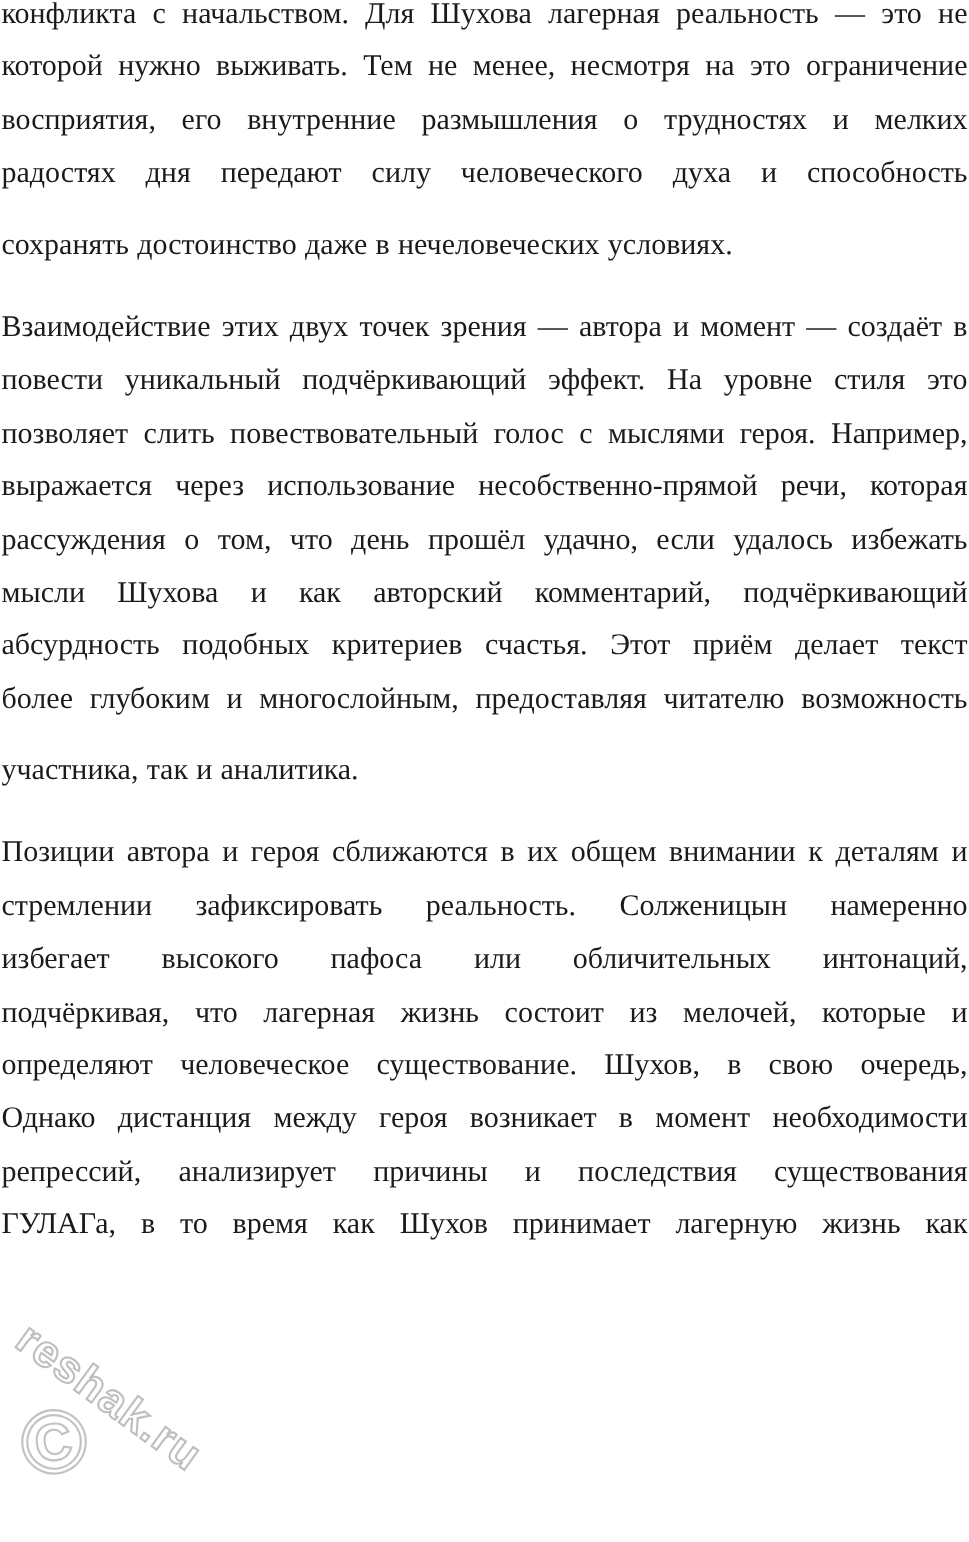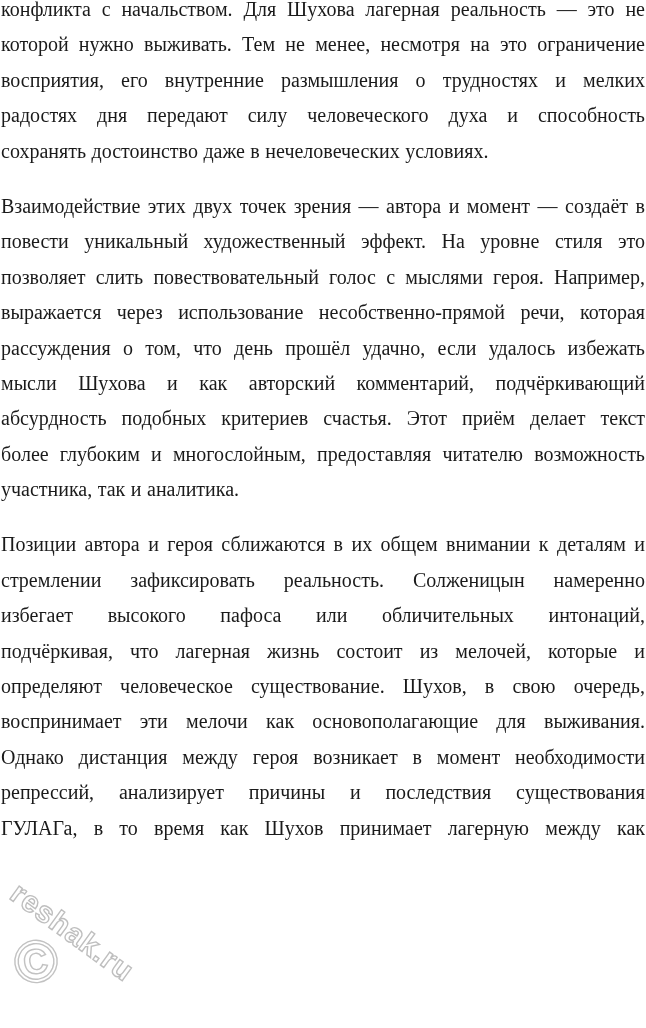--- a/index.html
+++ b/index.html
@@ -36,20 +36,21 @@
     height: 35.4px;
     overflow: hidden;
     text-align: justify;
     text-align-last: justify;
     white-space: normal;
     word-spacing: 0.5px;
   }
   .line.last {
     text-align: left;
     text-align-last: left;
+    margin-top: 12px;
   }
   .watermark-layer {
     position: absolute;
     inset: 0;
     z-index: 0;
     pointer-events: none;
   }
   .watermark-text {
     position: absolute;
     left: 24px;
@@ -89,34 +90,33 @@
   <div class="doc">
       <div class="paragraph">
         <div class="line">конфликта с начальством. Для Шухова лагерная реальность — это не</div>
         <div class="line">которой нужно выживать. Тем не менее, несмотря на это ограничение</div>
         <div class="line">восприятия, его внутренние размышления о трудностях и мелких</div>
         <div class="line">радостях дня передают силу человеческого духа и способность</div>
         <div class="line last">сохранять достоинство даже в нечеловеческих условиях.</div>
       </div>
       <div class="paragraph">
         <div class="line">Взаимодействие этих двух точек зрения — автора и момент — создаёт в</div>
-        <div class="line">повести уникальный художественный эффект. На уровне стиля это</div>
+        <div class="line">повести уникальный подчёркивающий эффект. На уровне стиля это</div>
         <div class="line">позволяет слить повествовательный голос с мыслями героя. Например,</div>
         <div class="line">выражается через использование несобственно-прямой речи, которая</div>
         <div class="line">рассуждения о том, что день прошёл удачно, если удалось избежать</div>
         <div class="line">мысли Шухова и как авторский комментарий, подчёркивающий</div>
         <div class="line">абсурдность подобных критериев счастья. Этот приём делает текст</div>
         <div class="line">более глубоким и многослойным, предоставляя читателю возможность</div>
         <div class="line last">участника, так и аналитика.</div>
       </div>
       <div class="paragraph">
         <div class="line">Позиции автора и героя сближаются в их общем внимании к деталям и</div>
         <div class="line">стремлении зафиксировать реальность. Солженицын намеренно</div>
         <div class="line">избегает высокого пафоса или обличительных интонаций,</div>
         <div class="line">подчёркивая, что лагерная жизнь состоит из мелочей, которые и</div>
         <div class="line">определяют человеческое существование. Шухов, в свою очередь,</div>
-        <div class="line">воспринимает эти мелочи как основополагающие для выживания.</div>
         <div class="line">Однако дистанция между героя возникает в момент необходимости</div>
         <div class="line">репрессий, анализирует причины и последствия существования</div>
-        <div class="line">ГУЛАГа, в то время как Шухов принимает лагерную между как</div>
+        <div class="line">ГУЛАГа, в то время как Шухов принимает лагерную жизнь как</div>
       </div>
     </div>
 </div>
 
 </body></html>

